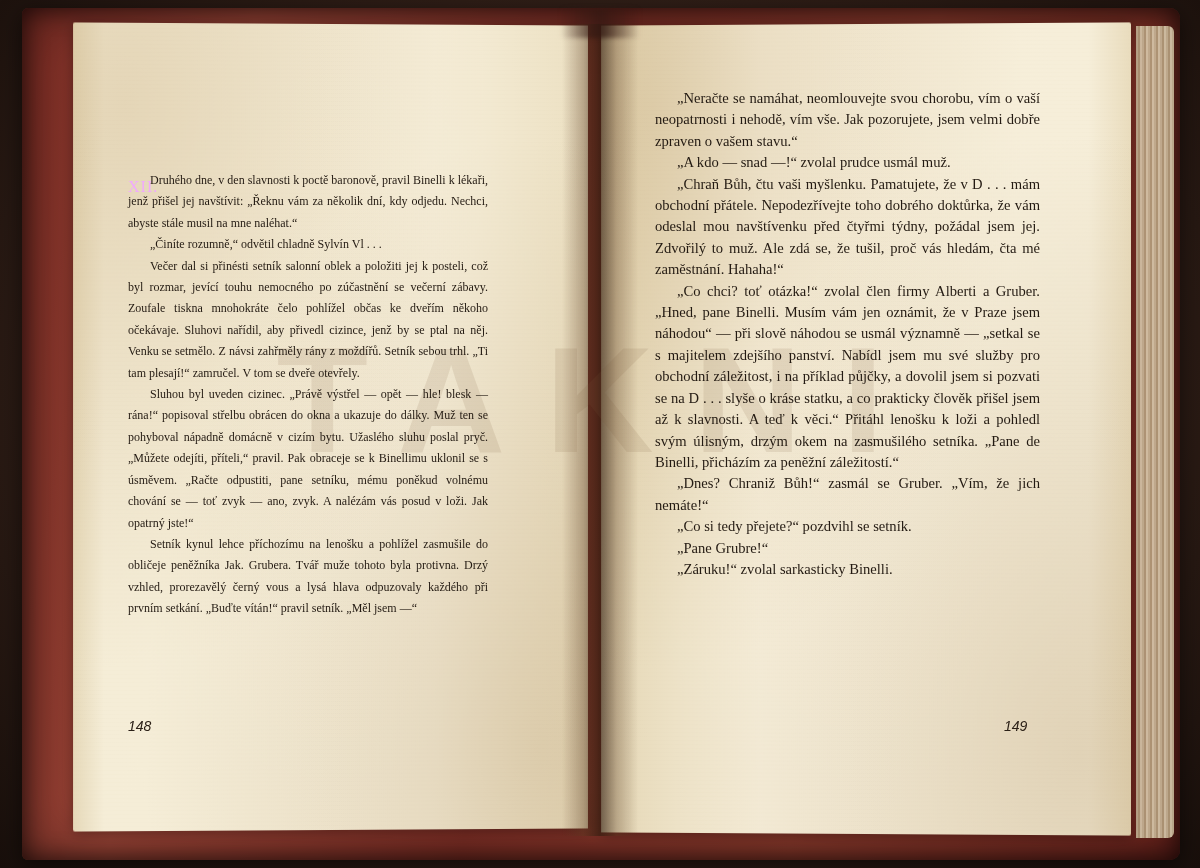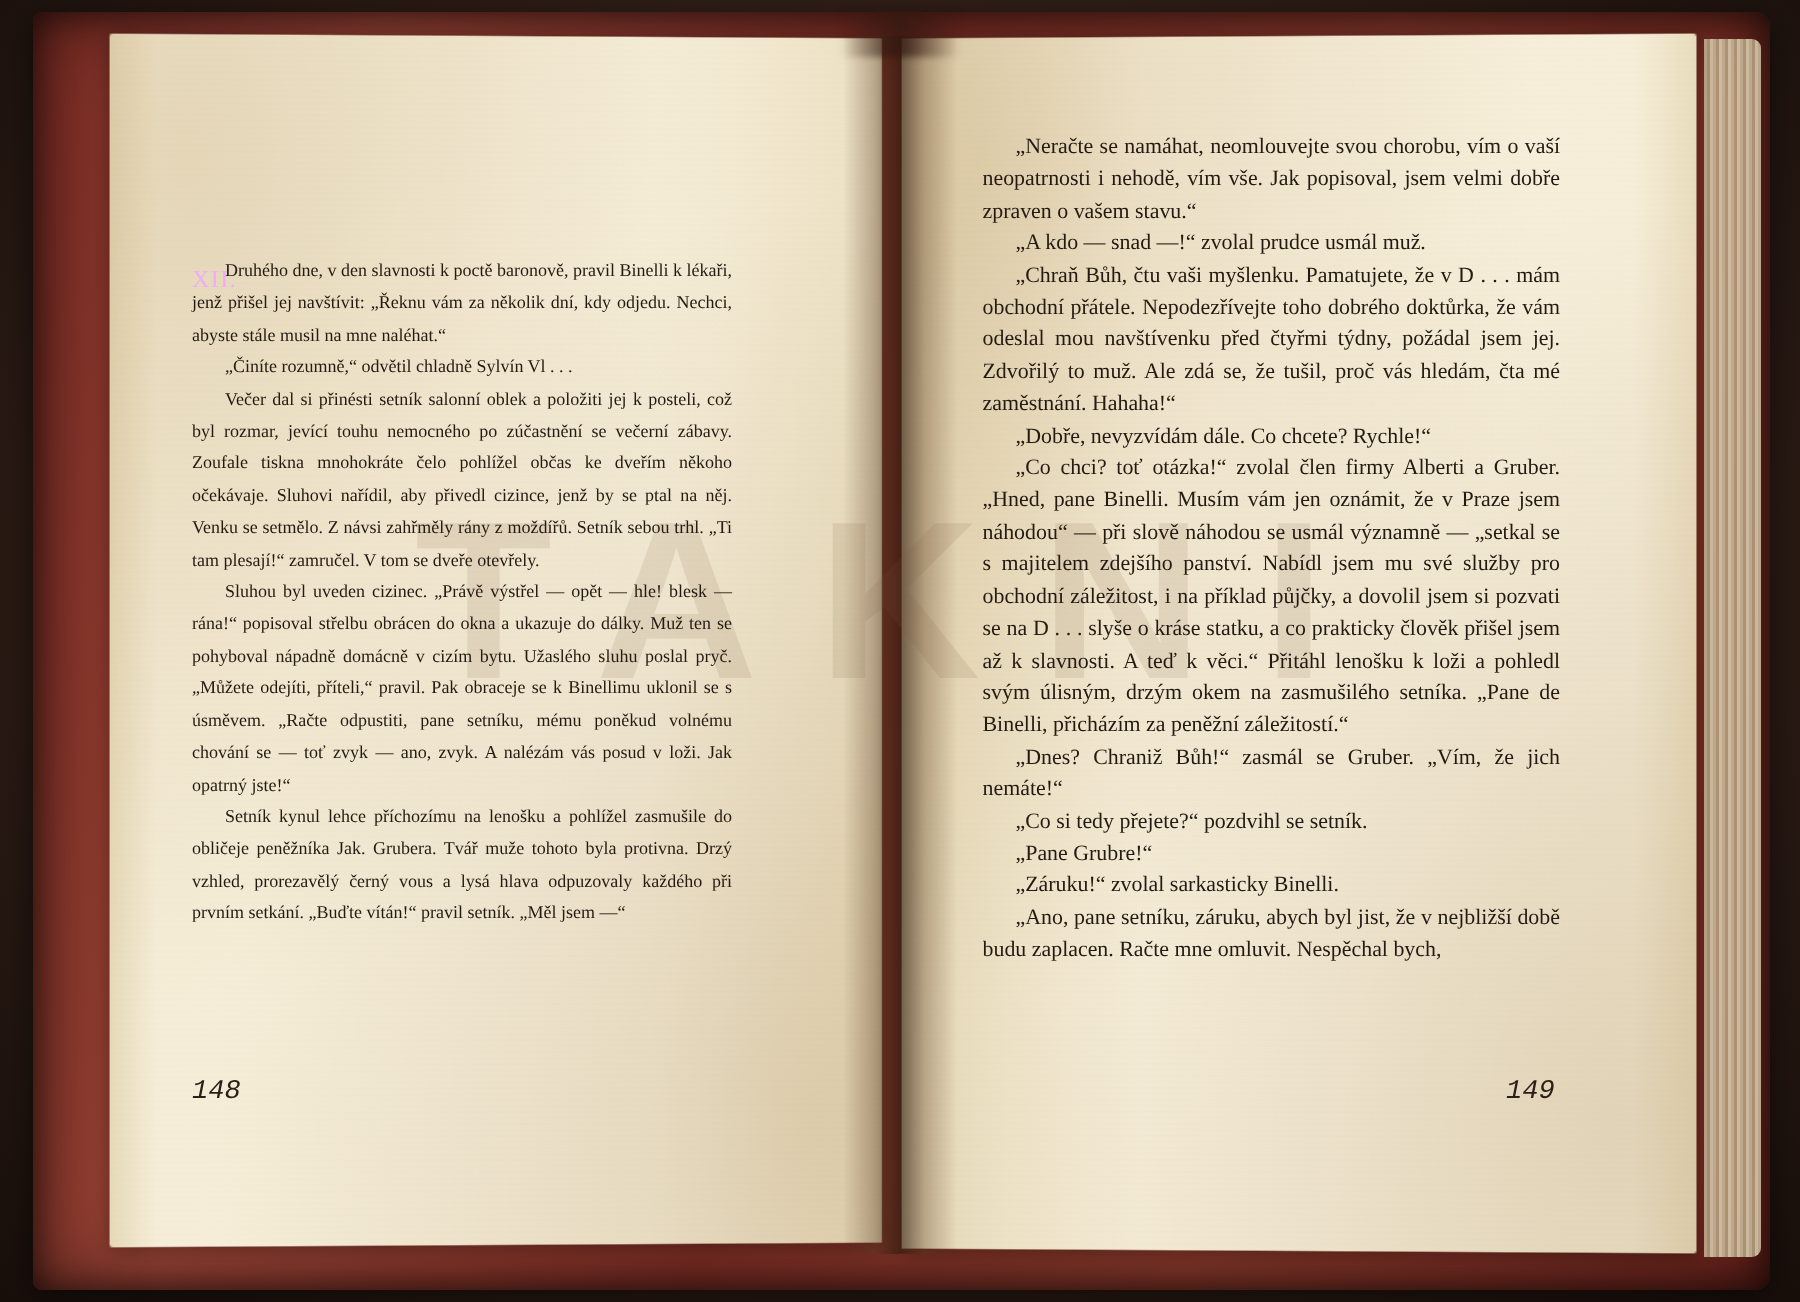--- a/index.html
+++ b/index.html
@@ -163,23 +163,23 @@
     letter-spacing: 1px;
     color: #f0abfc;
   }
   .para {
     margin: 0;
     text-indent: 22px;
   }
   .para.first { text-indent: 22px; }
   .page-num {
     position: absolute;
-    font-family: Liberation Mono, monospace;
+    font-family: Liberation Sans, sans-serif;
     font-style: italic;
-    font-size: 18px;
+    font-size: 14px;
     color: #2b2017;
   }
   .page-num-left { top: 718px; left: 128px; }
   .page-num-right { top: 718px; left: 1004px; }
   
   .texture {
     position: absolute;
     inset: 0;
     pointer-events: none;
     opacity: 0.35;
@@ -224,27 +224,25 @@
 
   <div class="textcol left-text">
     <p class="para first">Druhého dne, v den slavnosti k poctě baronově, pravil Binelli k lékaři, jenž přišel jej navštívit: „Řeknu vám za několik dní, kdy odjedu. Nechci, abyste stále musil na mne naléhat.“</p>
     <p class="para">„Činíte rozumně,“ odvětil chladně Sylvín Vl . . .</p>
     <p class="para">Večer dal si přinésti setník salonní oblek a položiti jej k posteli, což byl rozmar, jevící touhu nemocného po zúčastnění se večerní zábavy. Zoufale tiskna mnohokráte čelo pohlížel občas ke dveřím někoho očekávaje. Sluhovi nařídil, aby přivedl cizince, jenž by se ptal na něj. Venku se setmělo. Z návsi zahřměly rány z moždířů. Setník sebou trhl. „Ti tam plesají!“ zamručel. V tom se dveře otevřely.</p>
     <p class="para">Sluhou byl uveden cizinec. „Právě výstřel — opět — hle! blesk — rána!“ popisoval střelbu obrácen do okna a ukazuje do dálky. Muž ten se pohyboval nápadně domácně v cizím bytu. Užaslého sluhu poslal pryč. „Můžete odejíti, příteli,“ pravil. Pak obraceje se k Binellimu uklonil se s úsměvem. „Račte odpustiti, pane setníku, mému poněkud volnému chování se — toť zvyk — ano, zvyk. A nalézám vás posud v loži. Jak opatrný jste!“</p>
     <p class="para">Setník kynul lehce příchozímu na lenošku a pohlížel zasmušile do obličeje peněžníka Jak. Grubera. Tvář muže tohoto byla protivna. Drzý vzhled, prorezavělý černý vous a lysá hlava odpuzovaly každého při prvním setkání. „Buďte vítán!“ pravil setník. „Měl jsem —“</p>
   </div>
 
   <div class="textcol right-text">
-    <p class="para">„Neračte se namáhat, neomlouvejte svou chorobu, vím o vaší neopatrnosti i nehodě, vím vše. Jak popisoval, jsem velmi dobře zpraven o vašem stavu.“</p>
+    <p class="para">„Neračte se namáhat, neomlouvejte svou chorobu, vím o vaší neopatrnosti i nehodě, vím vše. Jak pozorujete, jsem velmi dobře zpraven o vašem stavu.“</p>
     <p class="para">„A kdo — snad —!“ zvolal prudce usmál muž.</p>
     <p class="para">„Chraň Bůh, čtu vaši myšlenku. Pamatujete, že v D . . . mám obchodní přátele. Nepodezřívejte toho dobrého doktůrka, že vám odeslal mou navštívenku před čtyřmi týdny, požádal jsem jej. Zdvořilý to muž. Ale zdá se, že tušil, proč vás hledám, čta mé zaměstnání. Hahaha!“</p>
-    <p class="para">„Dobře, nevyzvídám dále. Co chcete? Rychle!“</p>
     <p class="para">„Co chci? toť otázka!“ zvolal člen firmy Alberti a Gruber. „Hned, pane Binelli. Musím vám jen oznámit, že v Praze jsem náhodou“ — při slově náhodou se usmál významně — „setkal se s majitelem zdejšího panství. Nabídl jsem mu své služby pro obchodní záležitost, i na příklad půjčky, a dovolil jsem si pozvati se na D . . . slyše o kráse statku, a co prakticky člověk přišel jsem až k slavnosti. A teď k věci.“ Přitáhl lenošku k loži a pohledl svým úlisným, drzým okem na zasmušilého setníka. „Pane de Binelli, přicházím za peněžní záležitostí.“</p>
     <p class="para">„Dnes? Chraniž Bůh!“ zasmál se Gruber. „Vím, že jich nemáte!“</p>
     <p class="para">„Co si tedy přejete?“ pozdvihl se setník.</p>
     <p class="para">„Pane Grubre!“</p>
     <p class="para">„Záruku!“ zvolal sarkasticky Binelli.</p>
-    <p class="para">„Ano, pane setníku, záruku, abych byl jist, že v nejbližší době budu zaplacen. Račte mne omluvit. Nespěchal bych,</p>
   </div>
 
   <div class="page-num page-num-left">148</div>
   <div class="page-num page-num-right">149</div>
 </div>
 
 </body></html>

